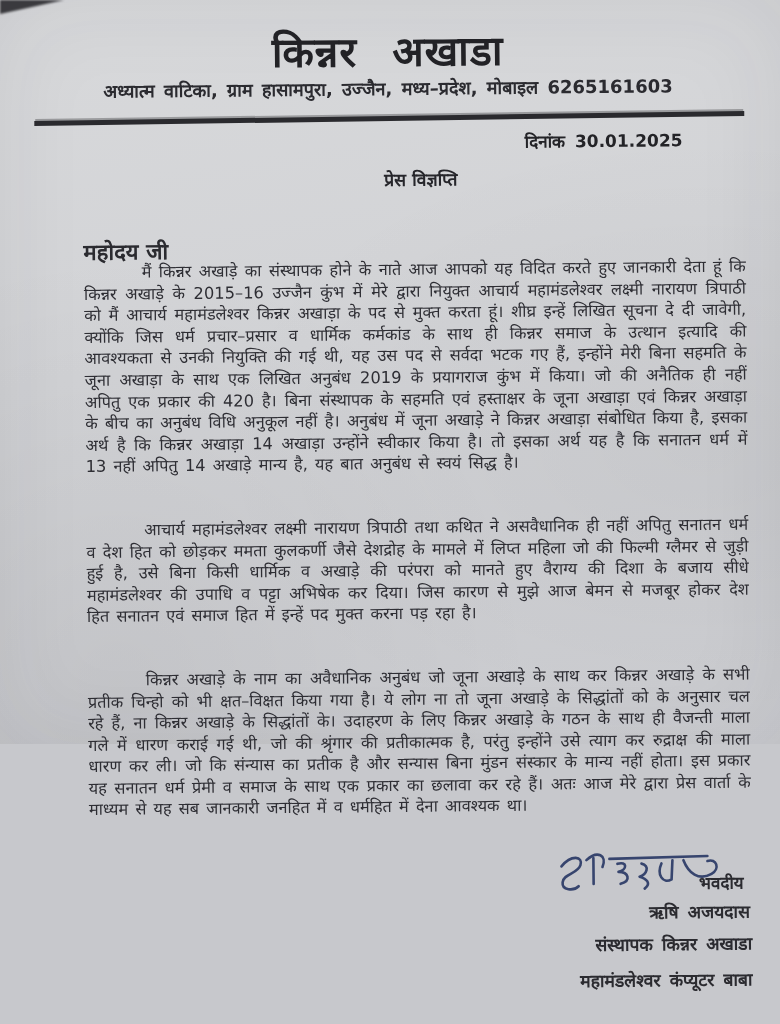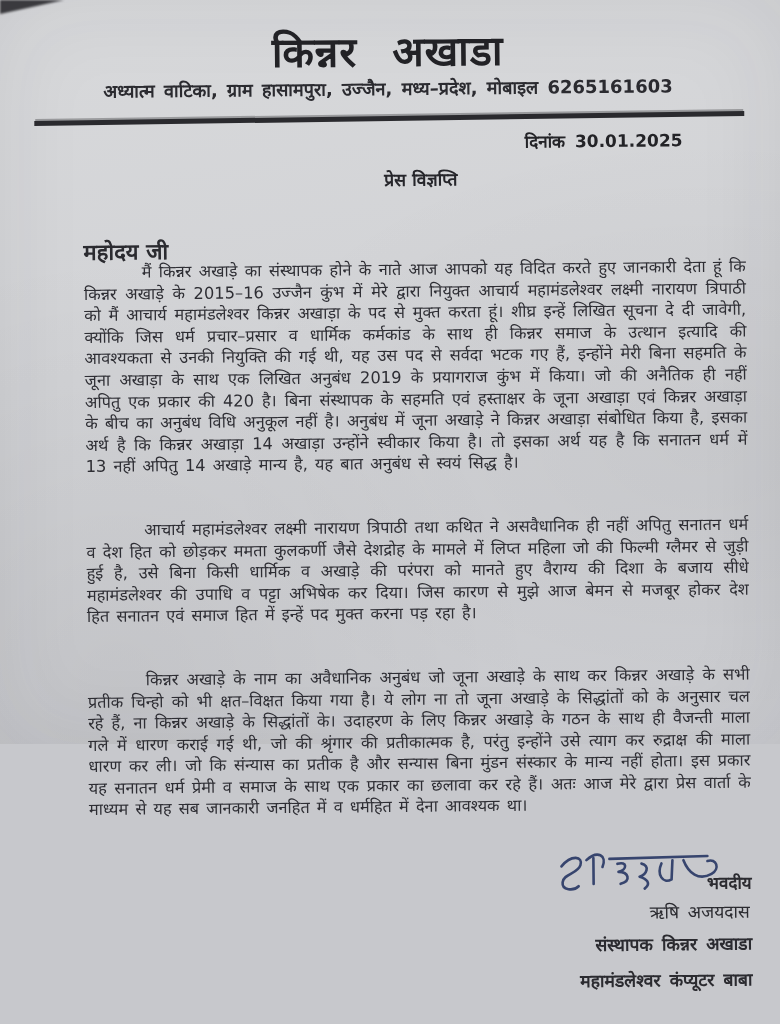--- a/index.html
+++ b/index.html
@@ -64,29 +64,29 @@
   .body-block{
     position:absolute;top:259px;left:84px;width:662px;
     font-size:16.3px;line-height:21.6px;
     text-align:justify;color:#2e2e34;
     word-spacing:2px;
   }
   .body-block p{margin:0;text-indent:58px;}
   .body-block p + p{margin-top:42px;}
   .sig-area{position:absolute;top:846px;right:34px;width:300px;height:170px;}
   .sig-closing{
-    position:absolute;top:28px;right:0;
+    position:absolute;top:28px;right:8px;
     font-size:17px;font-weight:600;color:#2b2b30;
   }
   .sig-svg{
     position:absolute;top:0;right:12px;width:190px;height:58px;
   }
   .sig-name{
     position:absolute;top:56px;right:2px;
-    font-size:17.5px;font-weight:400;color:#2b2b30;word-spacing:3px;
+    font-size:17.5px;font-weight:700;color:#2b2b30;word-spacing:3px;
   }
   .sig-designation{
     position:absolute;top:88px;right:0;
     font-size:17.5px;font-weight:600;color:#2b2b30;word-spacing:3px;
   }
   .sig-title{
     position:absolute;top:124px;right:0;
     font-size:17.5px;font-weight:600;color:#2b2b30;word-spacing:3px;
   }
 </style>

